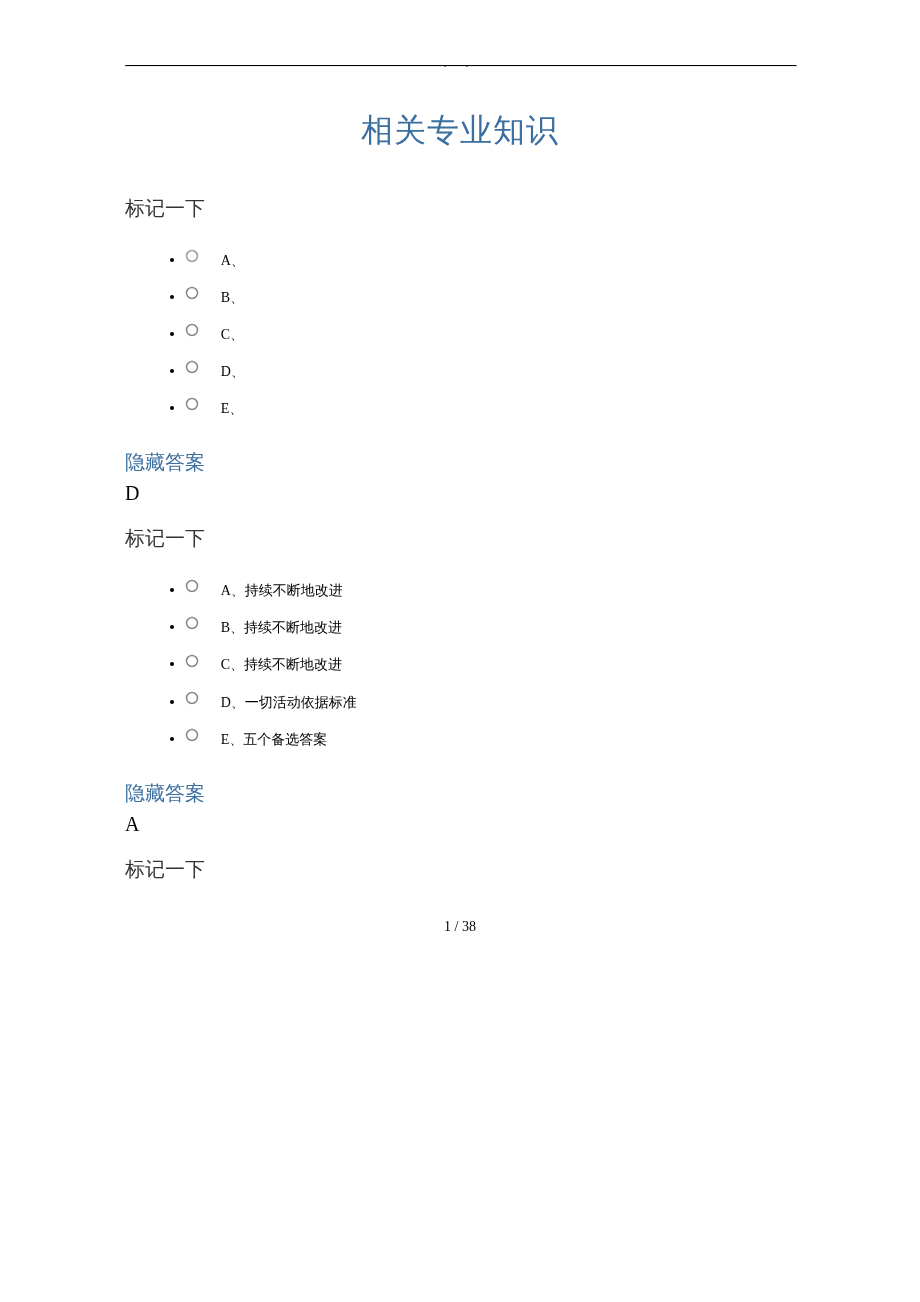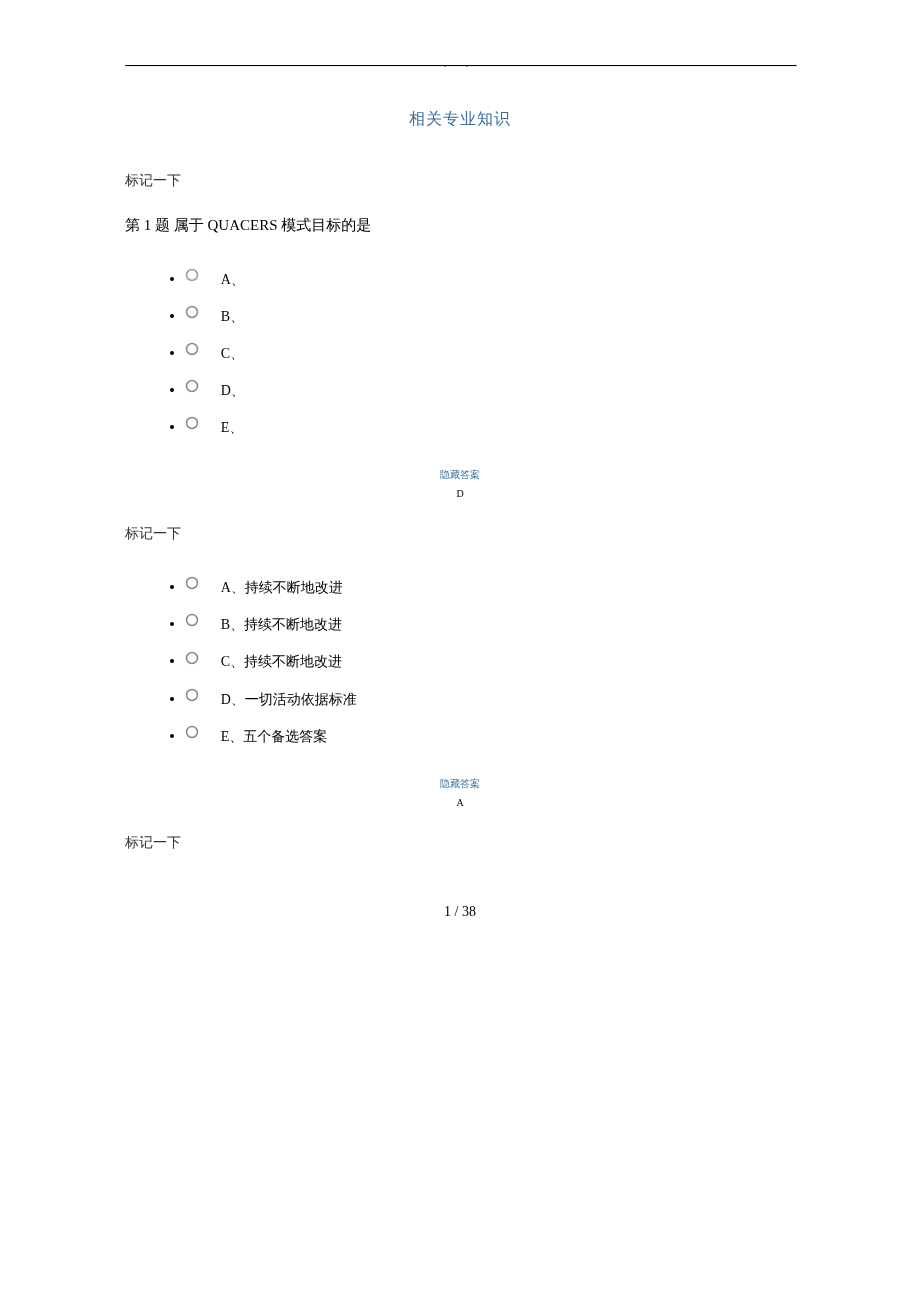--- a/index.html
+++ b/index.html
@@ -23,37 +23,37 @@
       text-align: center;
       font-size: 10px;
       letter-spacing: 8px;
       margin-top: -9px;
       color: #000;
       font-family: sans-serif;
     }
     .main-title {
       text-align: center;
       color: #3b6fa0;
-      font-size: 16px;
+      font-size: 32px;
       font-family: "SimSun", "宋体", serif;
       margin: 40px 0 42px 0;
       letter-spacing: 1px;
       font-weight: normal;
     }
     .instruction {
       font-size: 15px;
       font-weight: bold;
       line-height: 1.8;
       margin-bottom: 28px;
       font-family: "SimHei", "黑体", sans-serif;
     }
     .mark-note {
-      font-size: 14px;
+      font-size: 20px;
       color: #333;
-      margin: 26px 0;
+      margin: 20px 0;
     }
     .question-stem {
       font-size: 15px;
       color: #000;
       margin: 26px 0;
     }
     ul.options {
       list-style: disc;
       padding-left: 60px;
       margin: 10px 0 10px 0;
@@ -70,53 +70,52 @@
       vertical-align: middle;
       margin-right: 18px;
       position: relative;
       top: -3px;
     }
     ul.options li .opt-label {
       font-size: 14px;
       vertical-align: middle;
     }
     .answer-block {
-      text-align: center;
+      text-align: left;
       margin: 22px 0 10px 0;
-      font-size: 10px;
+      font-size: 20px;
     }
     .hide-answer-link {
       color: #3b6fa0;
       display: block;
       margin-bottom: 6px;
     }
     .answer-letter {
       color: #000;
       display: block;
     }
     .footer {
       text-align: center;
       font-size: 14px;
-      margin-top: 52px;
+      margin-top: 36px;
       font-family: "SimSun", serif;
     }
   </style>
 </head>
 <body>
 
 <div class="page">
 
   <hr class="top-rule">
   <div class="top-dot">.   .</div>
 
   <h1 class="main-title">相关专业知识</h1>
 
 
   <div class="mark-note">标记一下</div>
-  <div class="question-stem">第 1 题 属于 QUACERS 模式目标的是</div>
   <ul class="options">
     <li>
       <span class="radio-icon">
         <svg width="14" height="14" viewBox="0 0 14 14">
             <circle cx="7" cy="7" r="5.5" fill="#fff" stroke="#888" stroke-width="1.5"></circle>
             <circle cx="7" cy="7" r="5.5" fill="none" stroke="#ccc" stroke-width="0.5"></circle>
           </svg>
       </span>
       <span class="opt-label">A、</span>
     </li>

